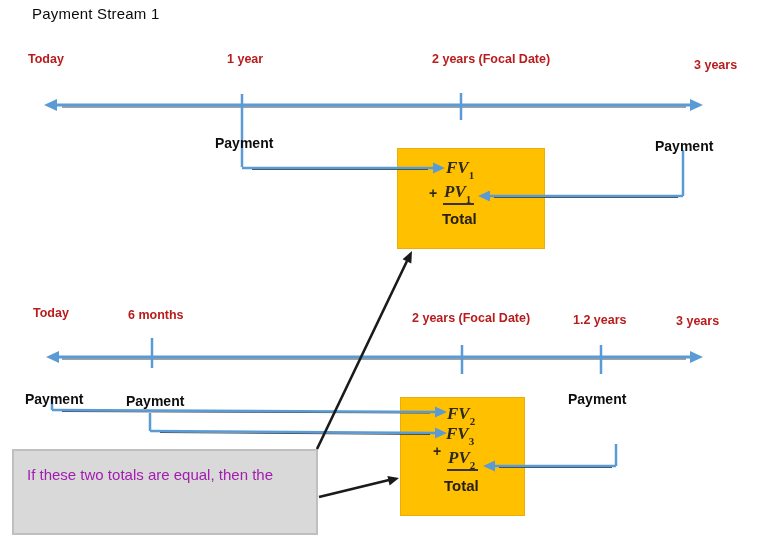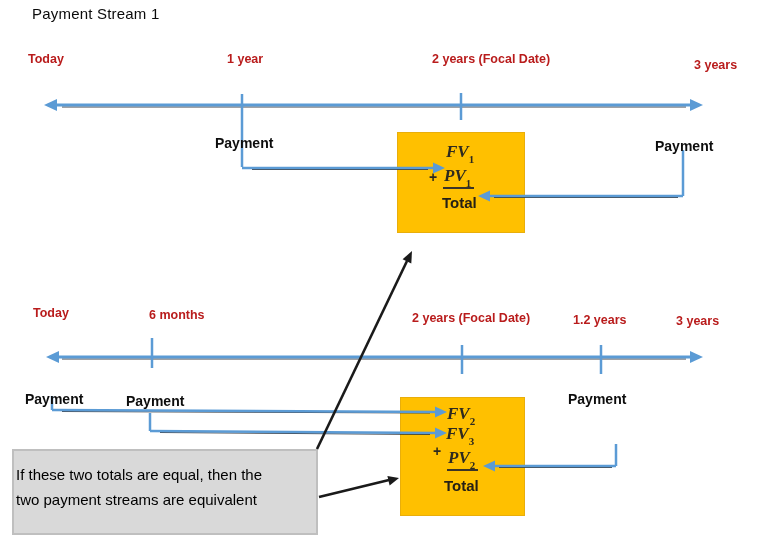--- a/index.html
+++ b/index.html
@@ -27,53 +27,52 @@
   .math sub{font-size:11px;font-style:normal;font-weight:bold;position:relative;top:2px;left:0px;}
   .underlined{border-bottom:2px solid #3a3428;padding:0 3px 0 1px;display:inline-block;}
   .plus{font-family:"Liberation Sans", sans-serif;font-style:normal;font-weight:bold;
         font-size:14px;color:#2e2a1f;}
   .total{font-size:15px;font-weight:bold;color:#262015;font-family:"Liberation Sans", sans-serif;}
   .callout{
     background:var(--callout-gray);
     border:2px solid #bfbfbf;
     box-sizing:border-box;
     z-index:2;
-    padding:11px 2px;
-    font-size:15px;color:#000000;line-height:25px;font-weight:normal;
+    padding:11px 13px;
+    font-size:15px;color:#a21caf;line-height:25px;font-weight:normal;
   }
   #lines{position:absolute;left:0;top:0;z-index:2;pointer-events:none;}
   .blue-ln{stroke:var(--timeline-blue);}
   .blue-fill{fill:var(--timeline-blue);}
   .dark-ln{stroke:#20242a;stroke-width:1;opacity:.85;}
   .blk{stroke:var(--arrow-black);}
   .blk-fill{fill:var(--arrow-black);}
 </style>
 </head>
 <body>
 
 <div id="canvas">
 
-  <div class="abs ybox" style="left:397px;top:132px;width:126px;height:99px;">
+  <div class="abs ybox" style="left:397px;top:148px;width:126px;height:99px;padding-left:20px;">
     <span class="abs math" style="left:48px;top:9px;"><i>FV</i><sub>1</sub></span>
     <span class="abs plus" style="left:31px;top:36px;">+</span>
     <span class="abs math underlined" style="left:45px;top:33px;"><i>PV</i><sub>1</sub></span>
     <span class="abs total" style="left:44px;top:61px;">Total</span>
   </div>
 
   <div class="abs ybox" style="left:400px;top:397px;width:123px;height:117px;">
     <span class="abs math" style="left:46px;top:6px;"><i>FV</i><sub>2</sub></span>
     <span class="abs math" style="left:45px;top:26px;"><i>FV</i><sub>3</sub></span>
     <span class="abs plus" style="left:32px;top:45px;">+</span>
     <span class="abs math underlined" style="left:46px;top:50px;"><i>PV</i><sub>2</sub></span>
     <span class="abs total" style="left:43px;top:79px;">Total</span>
   </div>
 
   <div class="abs callout" style="left:12px;top:449px;width:306px;height:86px;">
     <div>If these two totals are equal, then the</div>
-    <div>two payment streams are equivalent</div>
   </div>
 
   <svg id="lines" width="768" height="552" viewBox="0 0 768 552">
 
     <g>
       <line class="dark-ln" x1="62" y1="107" x2="686" y2="107"></line>
       <line class="blue-ln" x1="54" y1="105" x2="693" y2="105" stroke-width="3"></line>
       <polygon class="blue-fill" points="44,105 57,99 57,111"></polygon>
       <polygon class="blue-fill" points="703,105 690,99 690,111"></polygon>
       <line class="blue-ln" x1="242" y1="94" x2="242" y2="167" stroke-width="2.5"></line>
@@ -137,21 +136,21 @@
 
   <div class="abs title" style="left:32px;top:5px;">Payment Stream 1</div>
   <div class="abs tlabel" style="left:28px;top:52px;">Today</div>
   <div class="abs tlabel" style="left:227px;top:52px;">1 year</div>
   <div class="abs tlabel" style="left:432px;top:52px;">2 years (Focal Date)</div>
   <div class="abs tlabel" style="left:694px;top:58px;">3 years</div>
   <div class="abs plabel" style="left:215px;top:123px;">Payment</div>
   <div class="abs plabel" style="left:655px;top:126px;">Payment</div>
 
   <div class="abs tlabel" style="left:33px;top:306px;">Today</div>
-  <div class="abs tlabel" style="left:128px;top:308px;margin-left:21px;">6 months</div>
+  <div class="abs tlabel" style="left:128px;top:308px;">6 months</div>
   <div class="abs tlabel" style="left:412px;top:311px;">2 years (Focal Date)</div>
   <div class="abs tlabel" style="left:573px;top:313px;">1.2 years</div>
   <div class="abs tlabel" style="left:676px;top:314px;">3 years</div>
   <div class="abs plabel" style="left:25px;top:379px;">Payment</div>
   <div class="abs plabel" style="left:126px;top:381px;">Payment</div>
   <div class="abs plabel" style="left:568px;top:379px;">Payment</div>
 
 </div>
 
 </body></html>

